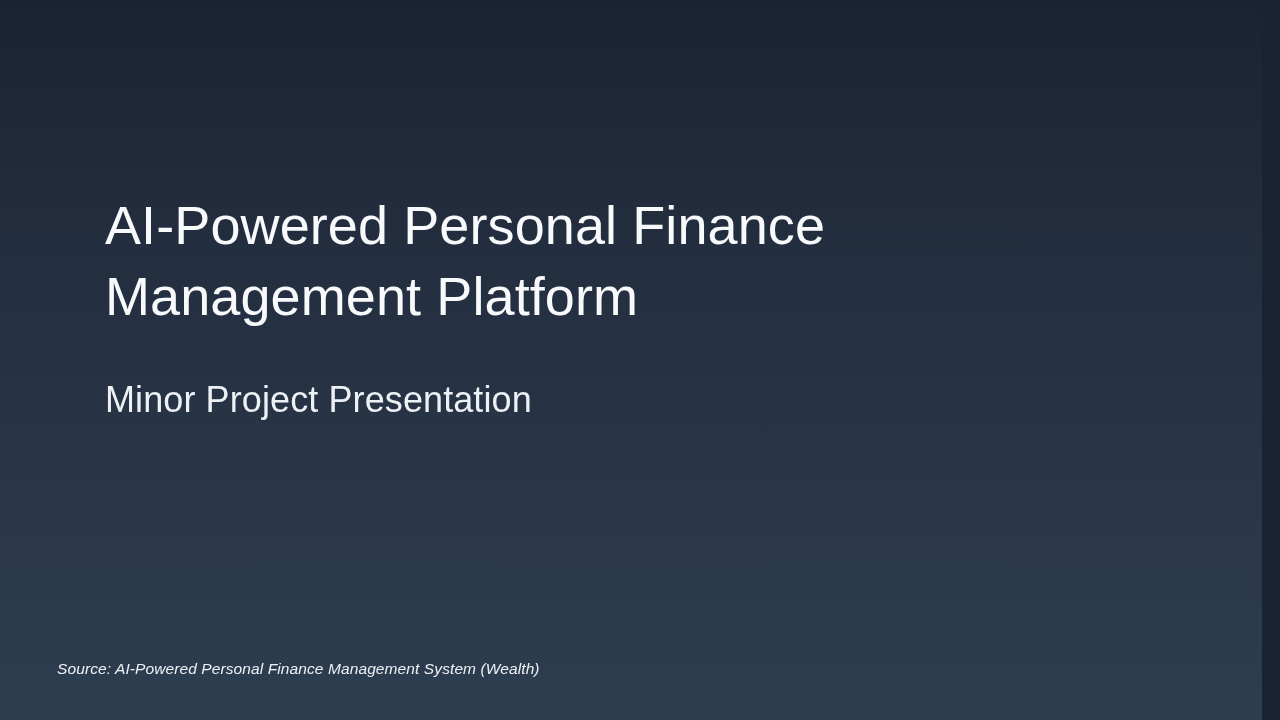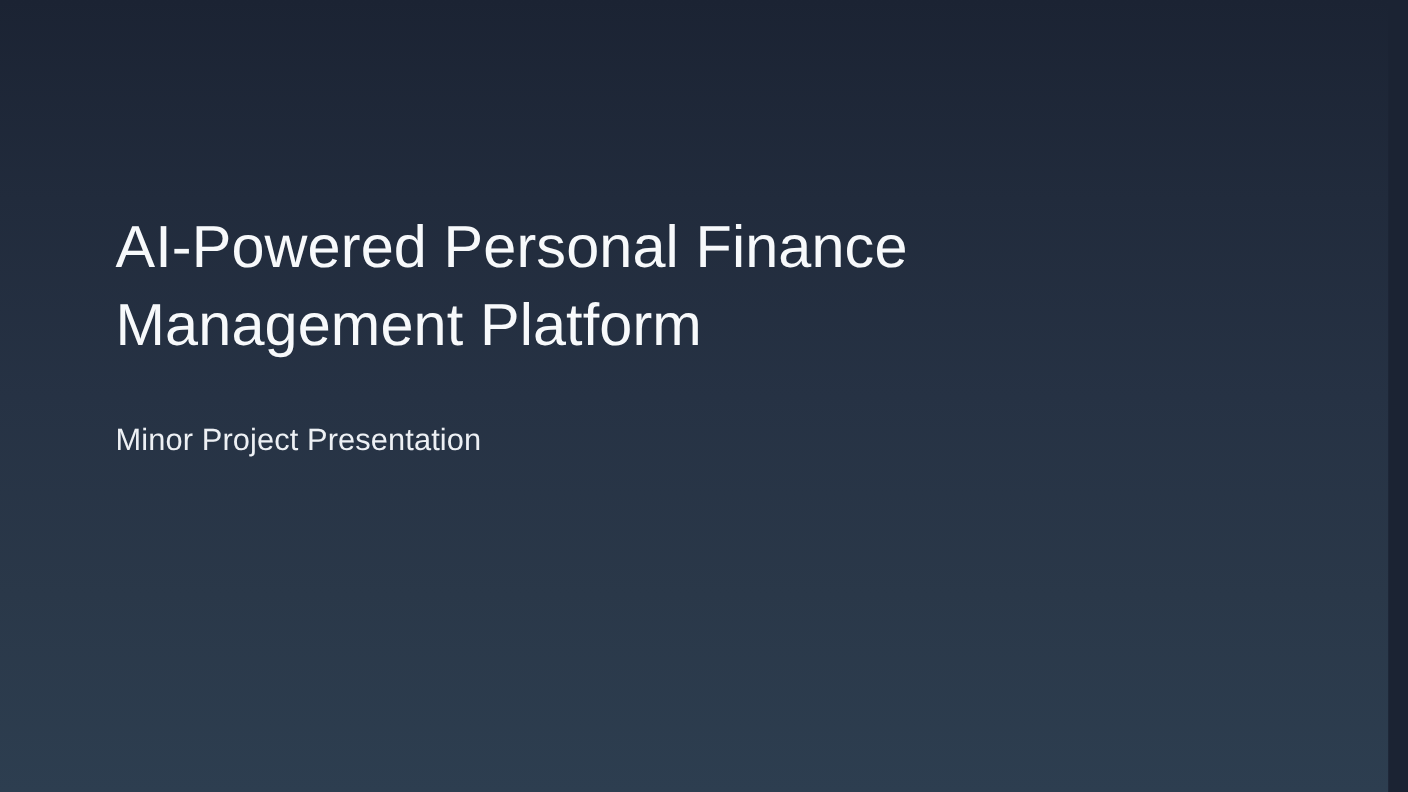--- a/index.html
+++ b/index.html
@@ -38,21 +38,21 @@
     white-space: pre-line;
   }
   #body-block {
     position: absolute;
     left: 105px;
     top: 381px;
     width: 1035px;
   }
   .body-line {
     margin: 0;
-    font-size: 28px;
+    font-size: 36px;
     line-height: 38px;
     font-weight: 400;
     color: #edf0f4;
     letter-spacing: 0.1px;
   }
   #source-note {
     position: absolute;
     left: 57px;
     top: 658px;
     margin: 0;
@@ -70,14 +70,15 @@
 <div id="slide">
 
   <div id="title-block">
     <h1 id="slide-title">AI-Powered Personal Finance Management Platform</h1>
   </div>
 
   <div id="body-block">
     <p class="body-line">Minor Project Presentation</p>
   </div>
 
+  <p id="source-note">Source: AI-Powered Personal Finance Management System (Wealth)</p>
 
 </div>
 
 </body></html>

